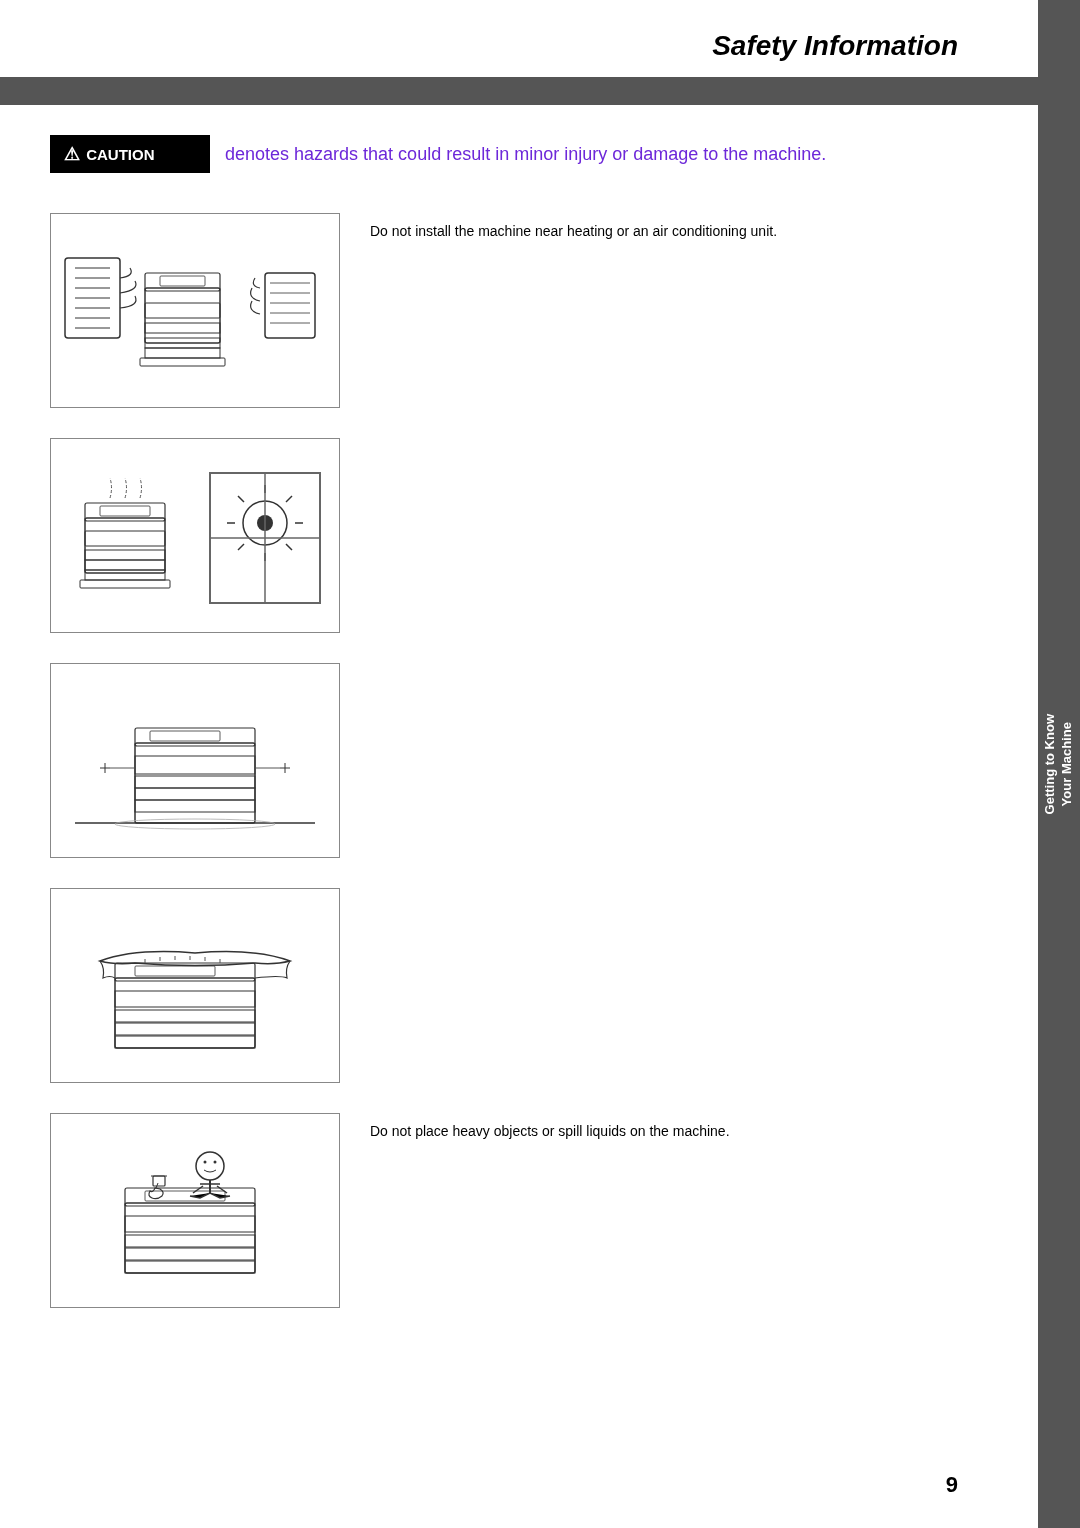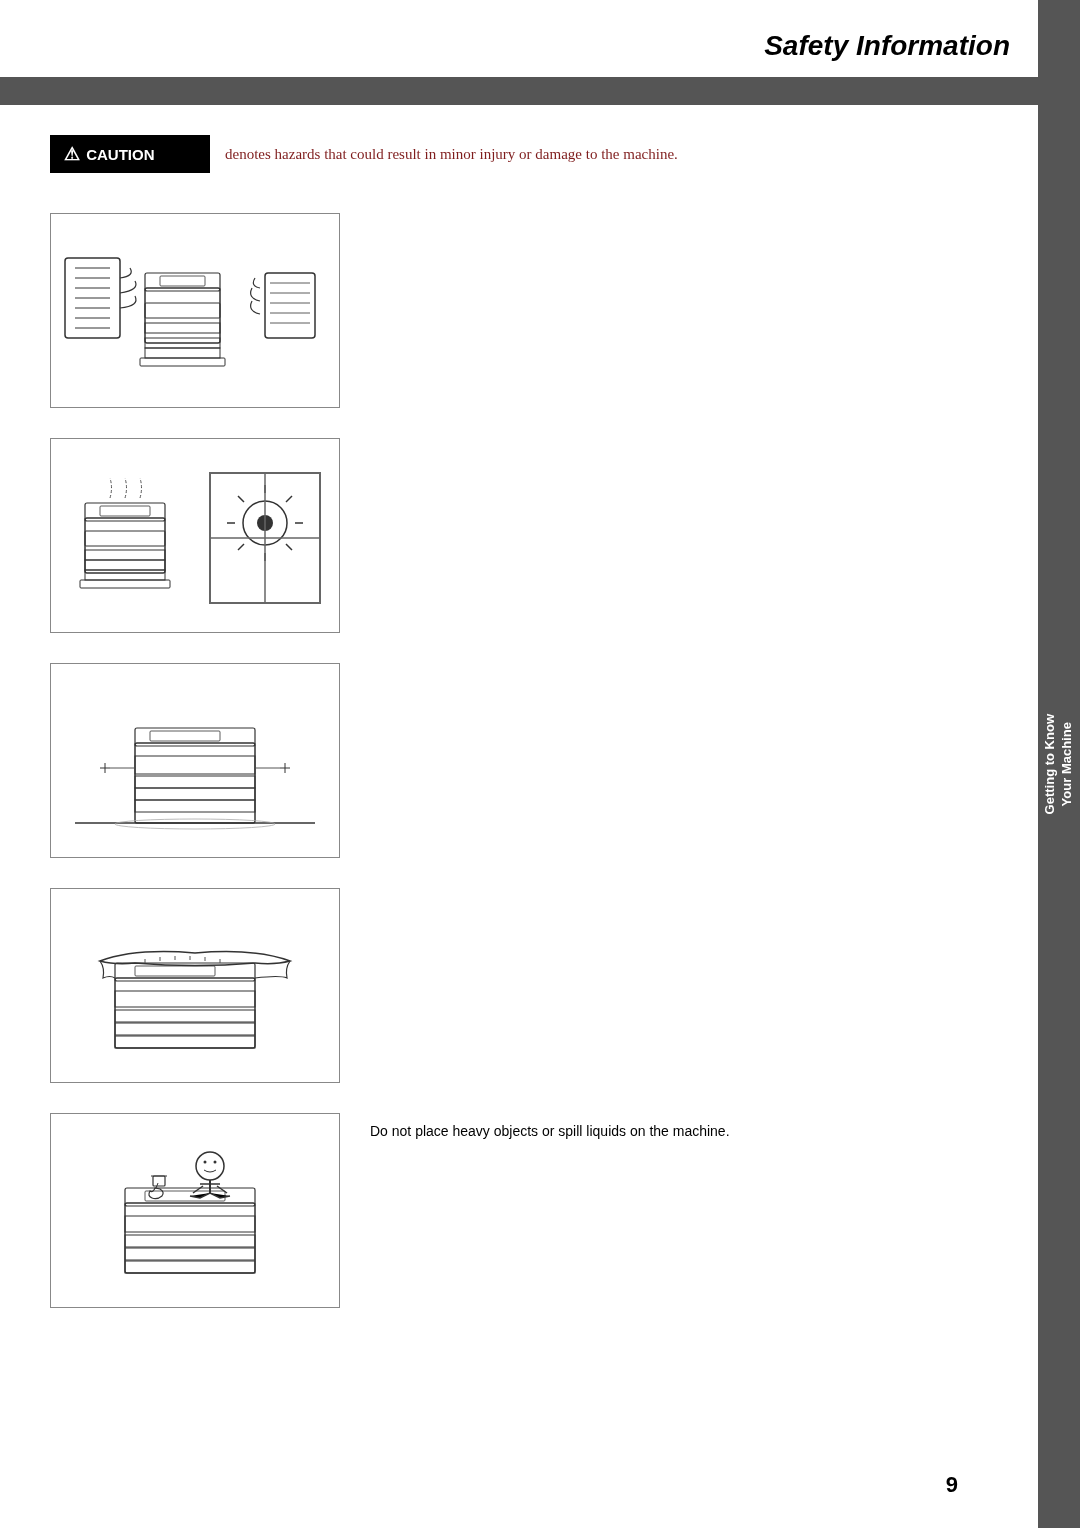--- a/index.html
+++ b/index.html
@@ -46,21 +46,21 @@
       bottom: 0;
       padding: 0;
     }
 
     
     .page-title {
       text-align: right;
       font-size: 28px;
       font-weight: bold;
       font-style: italic;
-      padding: 30px 28px 15px 0;
+      padding: 30px 80px 15px 0;
       color: #000000;
     }
 
     
     .banner {
       background: #555555;
       height: 28px;
       margin: 0 0 30px 0;
     }
 
@@ -83,23 +83,22 @@
       align-items: center;
       gap: 6px;
       min-width: 160px;
     }
 
     .caution-badge .warning-icon {
       font-size: 18px;
     }
 
     .caution-text {
-      font-size: 15px;
-      color: #7f1d1d;
-      font-family: Liberation Serif, serif;
+      font-size: 18px;
+      color: #6d28d9;
     }
 
     
     .items-container {
       padding: 0 50px;
       display: flex;
       flex-direction: column;
       gap: 0;
     }
 
@@ -202,20 +201,21 @@
           <line x1="215" y1="75" x2="255" y2="75" stroke="#333" stroke-width="0.8"></line>
           <line x1="215" y1="85" x2="255" y2="85" stroke="#333" stroke-width="0.8"></line>
           <line x1="215" y1="95" x2="255" y2="95" stroke="#333" stroke-width="0.8"></line>
           <line x1="215" y1="105" x2="255" y2="105" stroke="#333" stroke-width="0.8"></line>
 
           <path d="M205 70 Q195 68 200 60" fill="none" stroke="#333" stroke-width="1.2"></path>
           <path d="M205 83 Q192 80 197 70" fill="none" stroke="#333" stroke-width="1.2"></path>
           <path d="M205 96 Q192 93 197 83" fill="none" stroke="#333" stroke-width="1.2"></path>
         </svg>
       </div>
+      <div class="item-description">Do not install the machine near heating or an air conditioning unit.</div>
     </div>
 
     <div class="item-row">
       <div class="item-image">
         <svg viewBox="0 0 280 185" xmlns="http://www.w3.org/2000/svg" width="280" height="185">
 
           <rect x="30" y="75" width="80" height="55" rx="2" fill="none" stroke="#333" stroke-width="1.5"></rect>
           <rect x="30" y="88" width="80" height="15" rx="1" fill="none" stroke="#333" stroke-width="1"></rect>
           <rect x="30" y="107" width="80" height="10" fill="none" stroke="#333" stroke-width="1"></rect>
           <rect x="30" y="117" width="80" height="10" fill="none" stroke="#333" stroke-width="1"></rect>

